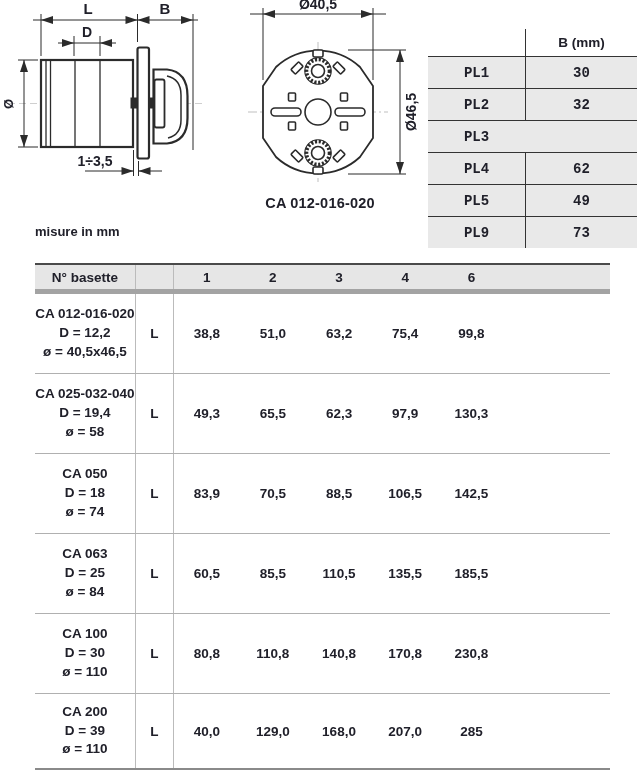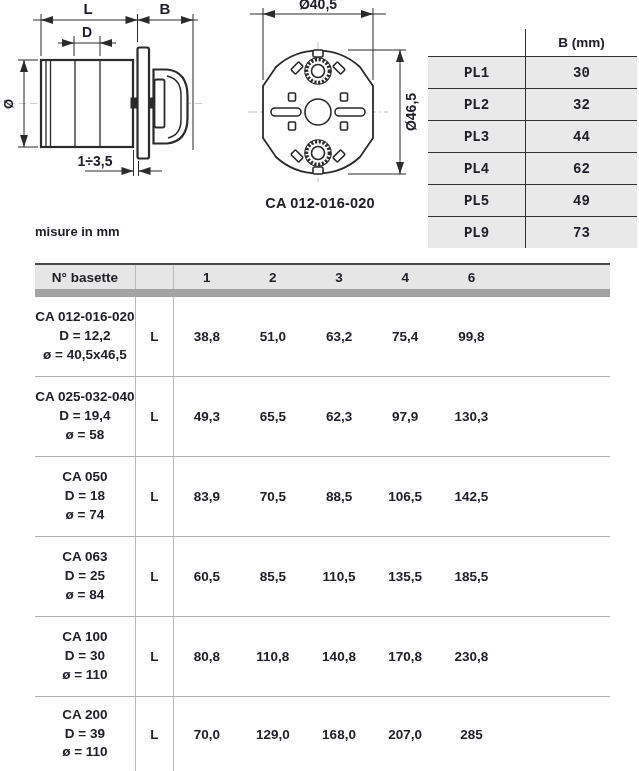--- a/index.html
+++ b/index.html
@@ -30,21 +30,21 @@
 
   
   .main-table{position:absolute;left:35px;top:263px;width:575px;border-collapse:collapse;
     table-layout:fixed;}
   .main-table col.c-name{width:100px;}
   .main-table col.c-l{width:38px;}
   .main-table col.c-v{width:66px;}
   .main-table col.c-fill{width:105px;}
   .main-table th{
     background:#e6e6e6;height:24px;font-size:13.5px;font-weight:bold;text-align:center;
-    border-top:2px solid #4a4a4a;border-bottom:8px solid #a3a3a3;padding:0;}
+    border-top:2px solid #4a4a4a;border-bottom:5px solid #a3a3a3;padding:0;}
   .main-table td{height:79px;text-align:center;vertical-align:middle;
     font-size:13.5px;font-weight:bold;border-bottom:1px solid #b0b0b0;padding:0;}
   .main-table tr:last-child td{border-bottom:2px solid #8a8a8a;height:74px;}
   .main-table .bl{border-left:1.5px solid #bbbbbb;}
   .name-cell .ln{display:block;line-height:1.4;}
 </style>
 </head>
 <body>
 
 <div class="sheet">
@@ -175,21 +175,20 @@
     <div class="pl-row">
       <div class="cell">PL1</div>
       <div class="cell val">30</div>
     </div>
     <div class="pl-row">
       <div class="cell">PL2</div>
       <div class="cell val">32</div>
     </div>
     <div class="pl-row">
       <div class="cell">PL3</div>
-      <div class="cell val">44</div>
     </div>
     <div class="pl-row">
       <div class="cell">PL4</div>
       <div class="cell val">62</div>
     </div>
     <div class="pl-row">
       <div class="cell">PL5</div>
       <div class="cell val">49</div>
     </div>
     <div class="pl-row">
@@ -294,21 +293,21 @@
         <td>230,8</td>
         <td></td>
       </tr>
       <tr>
         <td class="name-cell">
           <span class="ln">CA 200</span>
           <span class="ln">D = 39</span>
           <span class="ln">ø = 110</span>
         </td>
         <td class="bl">L</td>
-        <td class="bl">70,0</td>
+        <td class="bl">40,0</td>
         <td>129,0</td>
         <td>168,0</td>
         <td>207,0</td>
         <td>285</td>
         <td></td>
       </tr>
     </tbody>
   </table>
 
 </div>

